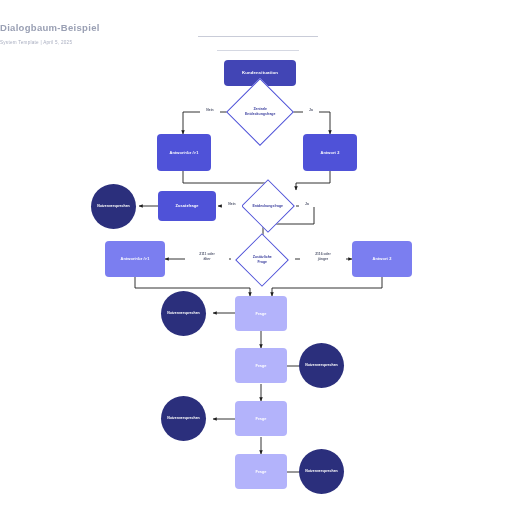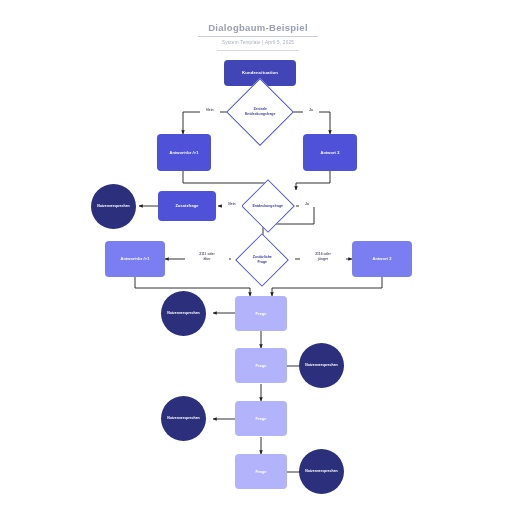--- a/index.html
+++ b/index.html
@@ -5,21 +5,21 @@
   html,body{margin:0;padding:0;}
   body{
     width:516px;height:516px;
     background:#ffffff;
     font-family:"Liberation Sans", sans-serif;
     overflow:hidden;
   }
   #stage{position:relative;width:516px;height:516px;}
 
   
-  .hdr{position:absolute;left:0;top:22px;width:516px;text-align:center;}
+  .hdr{position:absolute;left:0;top:22px;width:516px;}
   .hdr-title{
     font-size:9.5px;font-weight:bold;color:#9aa0b4;
     letter-spacing:.3px;
   }
   .hdr-rule{
     width:120px;height:1px;background:#c9ccd8;margin:3px auto 0 auto;
   }
   .hdr-sub{
     font-size:4.6px;color:#a9aec0;letter-spacing:.25px;margin-top:3px;
   }

